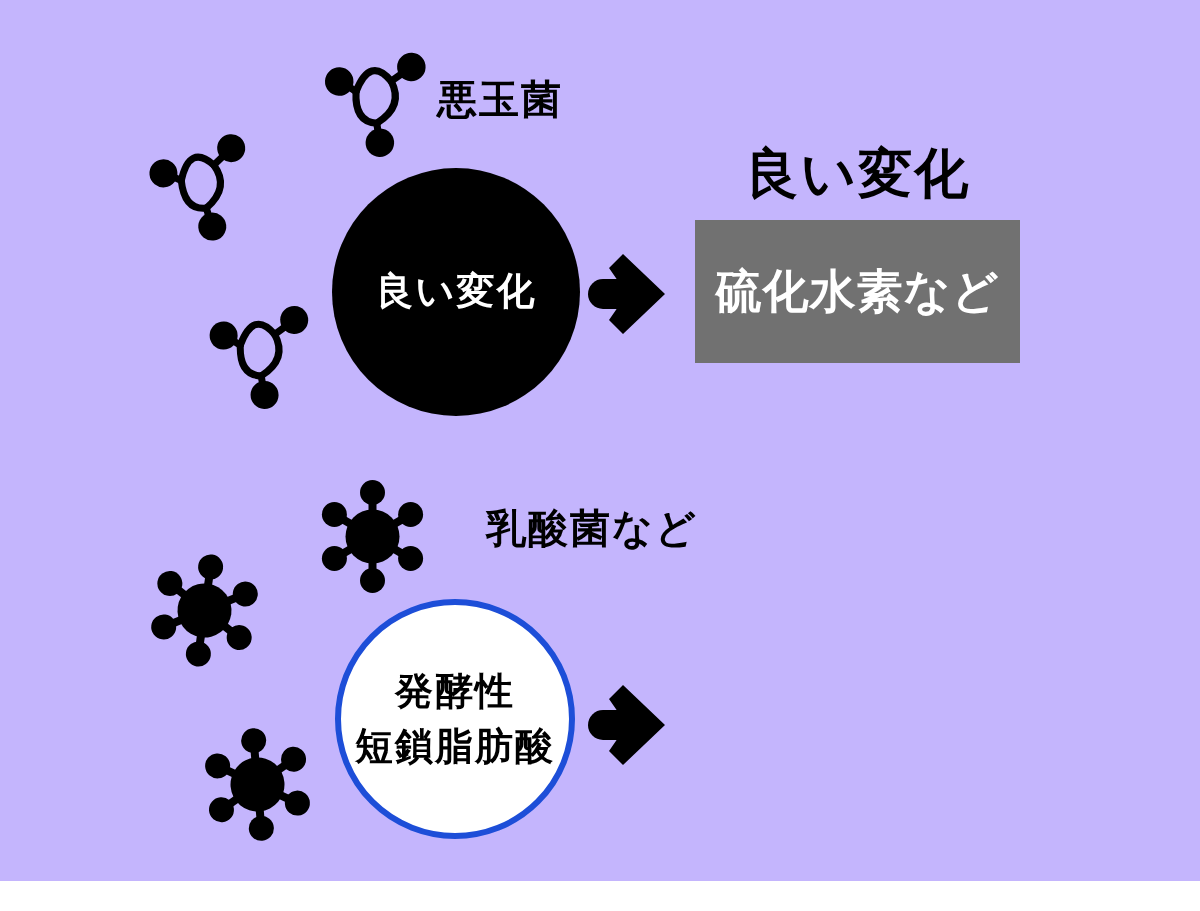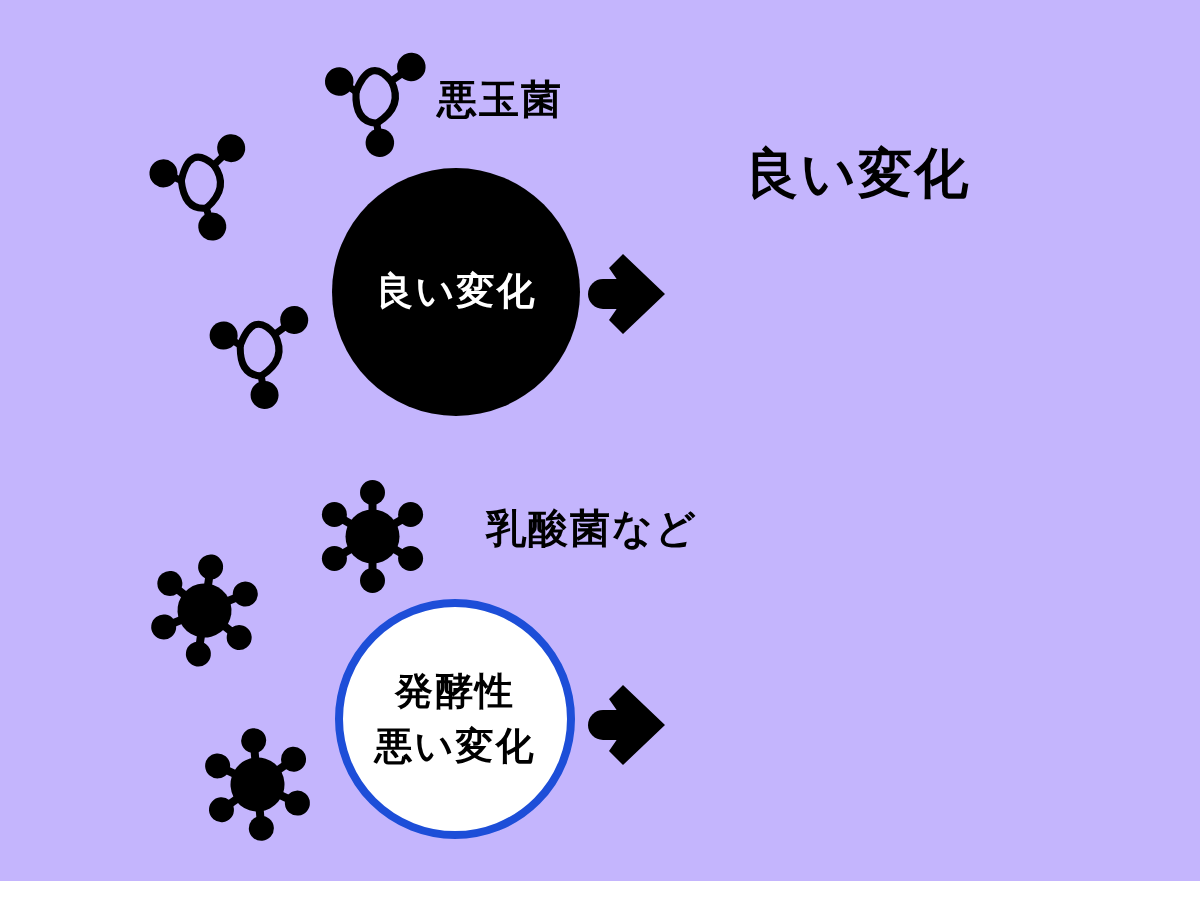--- a/index.html
+++ b/index.html
@@ -38,21 +38,21 @@
     justify-content: center;
     text-align: center;
     box-sizing: border-box;
   }
   .source-circle.dark {
     background: #000000;
     color: #ffffff;
   }
   .source-circle.light {
     background: #ffffff;
-    border: 8px solid #1d4ed8;
+    border: 6px solid #1d4ed8;
     color: #000000;
   }
   .source-circle .line {
     font-size: 38px;
     font-weight: 600;
     line-height: 1.45;
     letter-spacing: 2px;
   }
 
   
@@ -145,20 +145,23 @@
   </div>
 
   <div class="abs" style="left:586px; top:249px; width:84px; height:90px;">
     <svg class="icon-svg">
         <use href="#sym-arrow-right"></use>
       </svg>
   </div>
 
   <div class="abs section-heading" style="left:695px; top:138px;">良い変化</div>
 
+  <div class="abs result-box gray" style="left:695px; top:220px;">
+    <span>硫化水素など</span>
+  </div>
 
   <div class="abs" style="left:315px; top:479px; width:115px; height:115px;">
     <svg class="icon-svg">
         <use href="#sym-good-bacteria"></use>
       </svg>
   </div>
   <div class="abs bacteria-label" style="left:448px; top:501px;margin-left:38px;">乳酸菌など</div>
 
   <div class="abs" style="left:147px; top:553px; width:115px; height:115px; transform:rotate(8deg);">
     <svg class="icon-svg">
@@ -166,21 +169,21 @@
       </svg>
   </div>
   <div class="abs" style="left:200px; top:727px; width:115px; height:115px; transform:rotate(-5deg);">
     <svg class="icon-svg">
         <use href="#sym-good-bacteria"></use>
       </svg>
   </div>
 
   <div class="abs source-circle light" style="left:335px; top:599px; width:240px; height:240px;">
     <div class="line">発酵性</div>
-    <div class="line">悪い変化</div>
+    <div class="line">短鎖脂肪酸</div>
   </div>
 
   <div class="abs" style="left:586px; top:680px; width:84px; height:90px;">
     <svg class="icon-svg">
         <use href="#sym-arrow-right"></use>
       </svg>
   </div>
 
 
 

